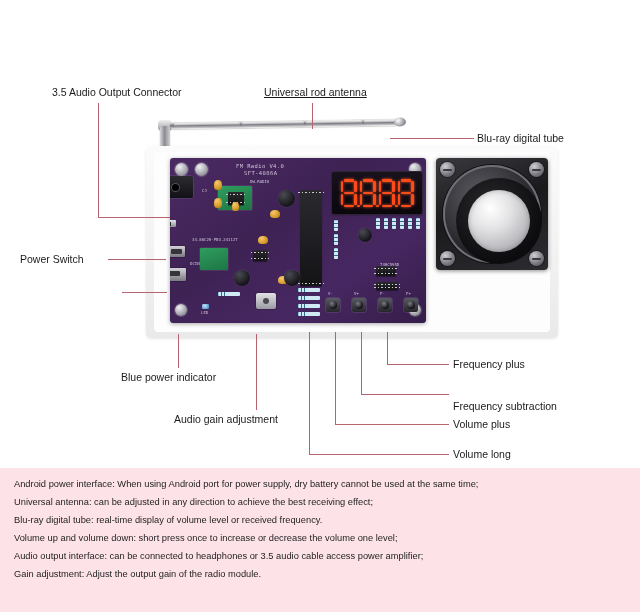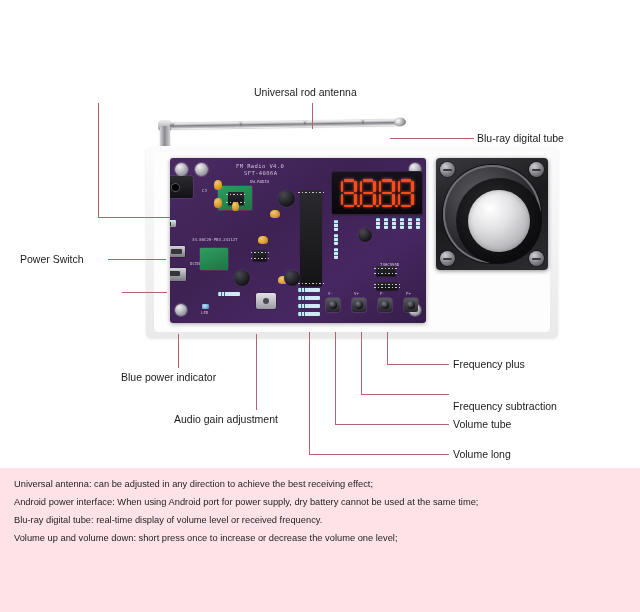--- a/index.html
+++ b/index.html
@@ -381,28 +381,29 @@
           <div class="spk-cone"></div>
         </div>
       </div>
       <div class="scr" style="left:4px;top:4px;"></div>
       <div class="scr" style="right:4px;top:4px;"></div>
       <div class="scr" style="left:4px;bottom:4px;"></div>
       <div class="scr" style="right:4px;bottom:4px;"></div>
     </div>
   </div>
 
-  <div class="lbl" style="left:254px;top:86px;">Universal rod antenna</div>
+  <div class="lbl" style="left:52px;top:86px;">3.5 Audio Output Connector</div>
+  <div class="lbl" style="left:264px;top:86px;text-decoration:underline;">Universal rod antenna</div>
   <div class="lbl" style="left:477px;top:132px;">Blu-ray digital tube</div>
   <div class="lbl" style="left:20px;top:253px;">Power Switch</div>
   <div class="lbl" style="left:121px;top:371px;">Blue power indicator</div>
   <div class="lbl" style="left:174px;top:413px;">Audio gain adjustment</div>
   <div class="lbl" style="left:453px;top:358px;">Frequency plus</div>
   <div class="lbl" style="left:453px;top:400px;">Frequency subtraction</div>
-  <div class="lbl" style="left:453px;top:418px;">Volume tube</div>
+  <div class="lbl" style="left:453px;top:418px;">Volume plus</div>
   <div class="lbl" style="left:453px;top:448px;">Volume long</div>
 
   <div class="ld v" style="left:98px;top:103px;height:114px;"></div>
   <div class="ld h" style="left:98px;top:217px;width:72px;"></div>
 
   <div class="ld v" style="left:312px;top:103px;height:26px;"></div>
 
   <div class="ld v" style="left:365px;top:150px;height:-0px;"></div>
   <div class="ld h" style="left:390px;top:138px;width:84px;"></div>
 
@@ -420,19 +421,21 @@
   <div class="ld v" style="left:361px;top:332px;height:62px;"></div>
   <div class="ld h" style="left:361px;top:394px;width:88px;"></div>
 
   <div class="ld v" style="left:335px;top:332px;height:92px;"></div>
   <div class="ld h" style="left:335px;top:424px;width:114px;"></div>
 
   <div class="ld v" style="left:309px;top:332px;height:122px;"></div>
   <div class="ld h" style="left:309px;top:454px;width:140px;"></div>
 
   <div class="desc">
+    <p>Android power interface: When using Android port for power supply, dry battery cannot be used at the same time;</p>
     <p>Universal antenna: can be adjusted in any direction to achieve the best receiving effect;</p>
-    <p>Android power interface: When using Android port for power supply, dry battery cannot be used at the same time;</p>
     <p>Blu-ray digital tube: real-time display of volume level or received frequency.</p>
     <p>Volume up and volume down: short press once to increase or decrease the volume one level;</p>
+    <p>Audio output interface: can be connected to headphones or 3.5 audio cable access power amplifier;</p>
+    <p>Gain adjustment: Adjust the output gain of the radio module.</p>
   </div>
 
 </div>
 
 </body></html>

